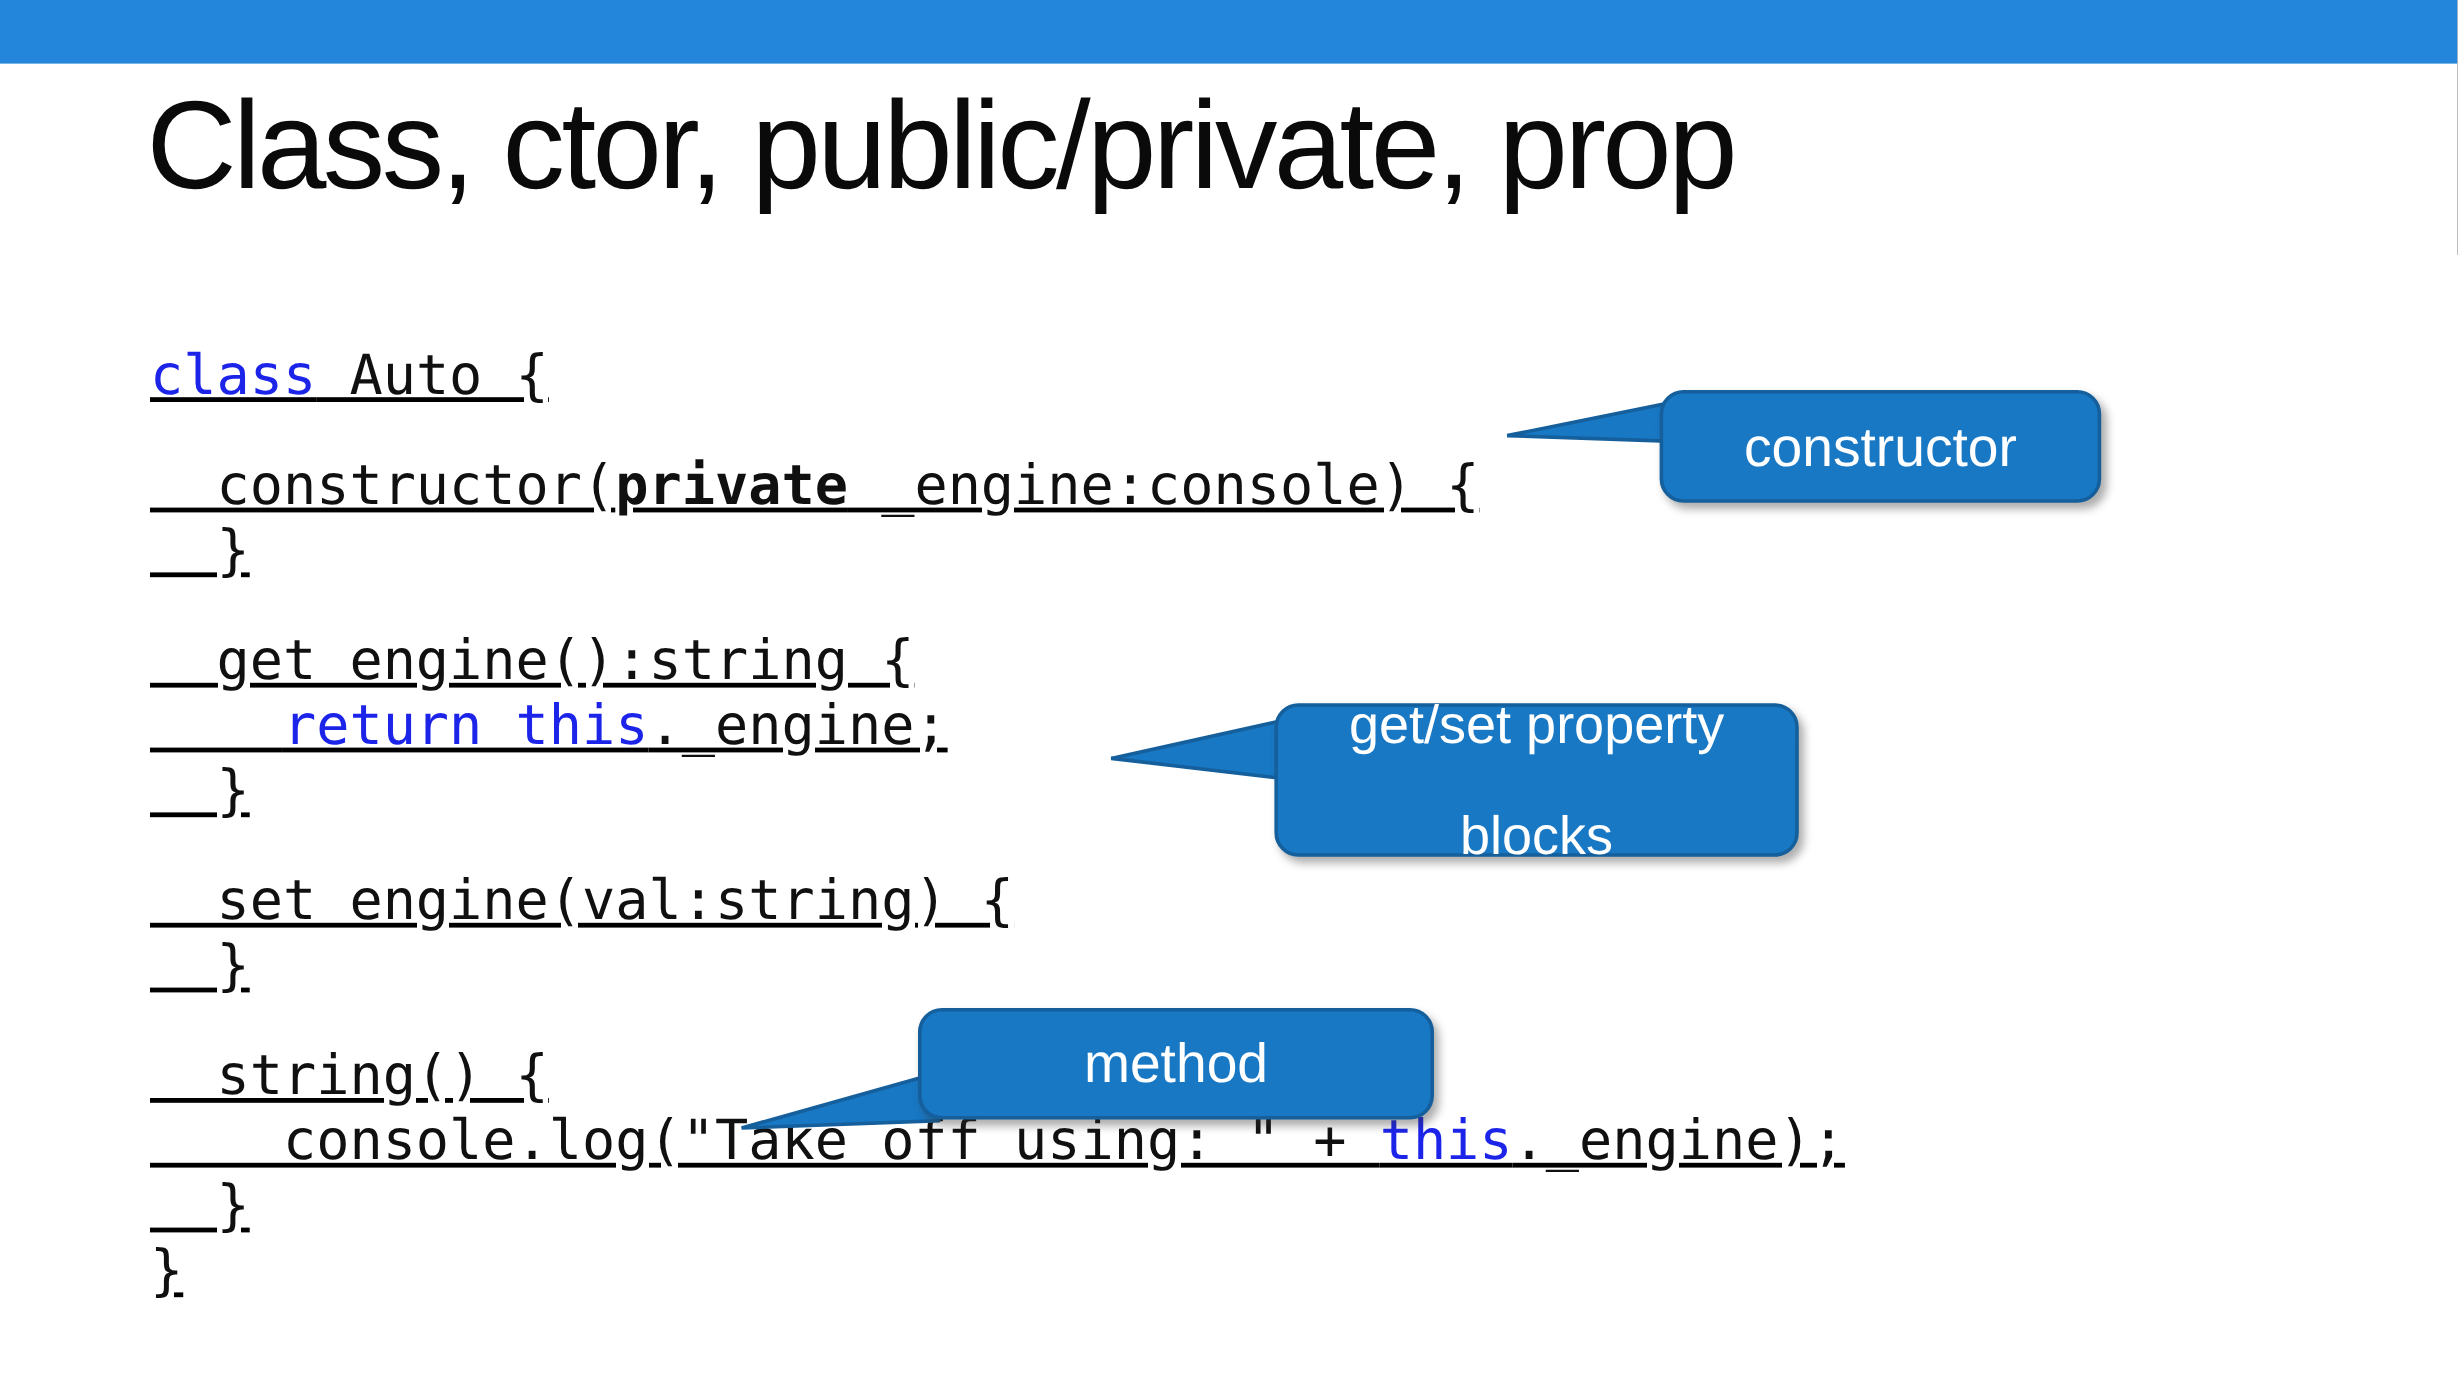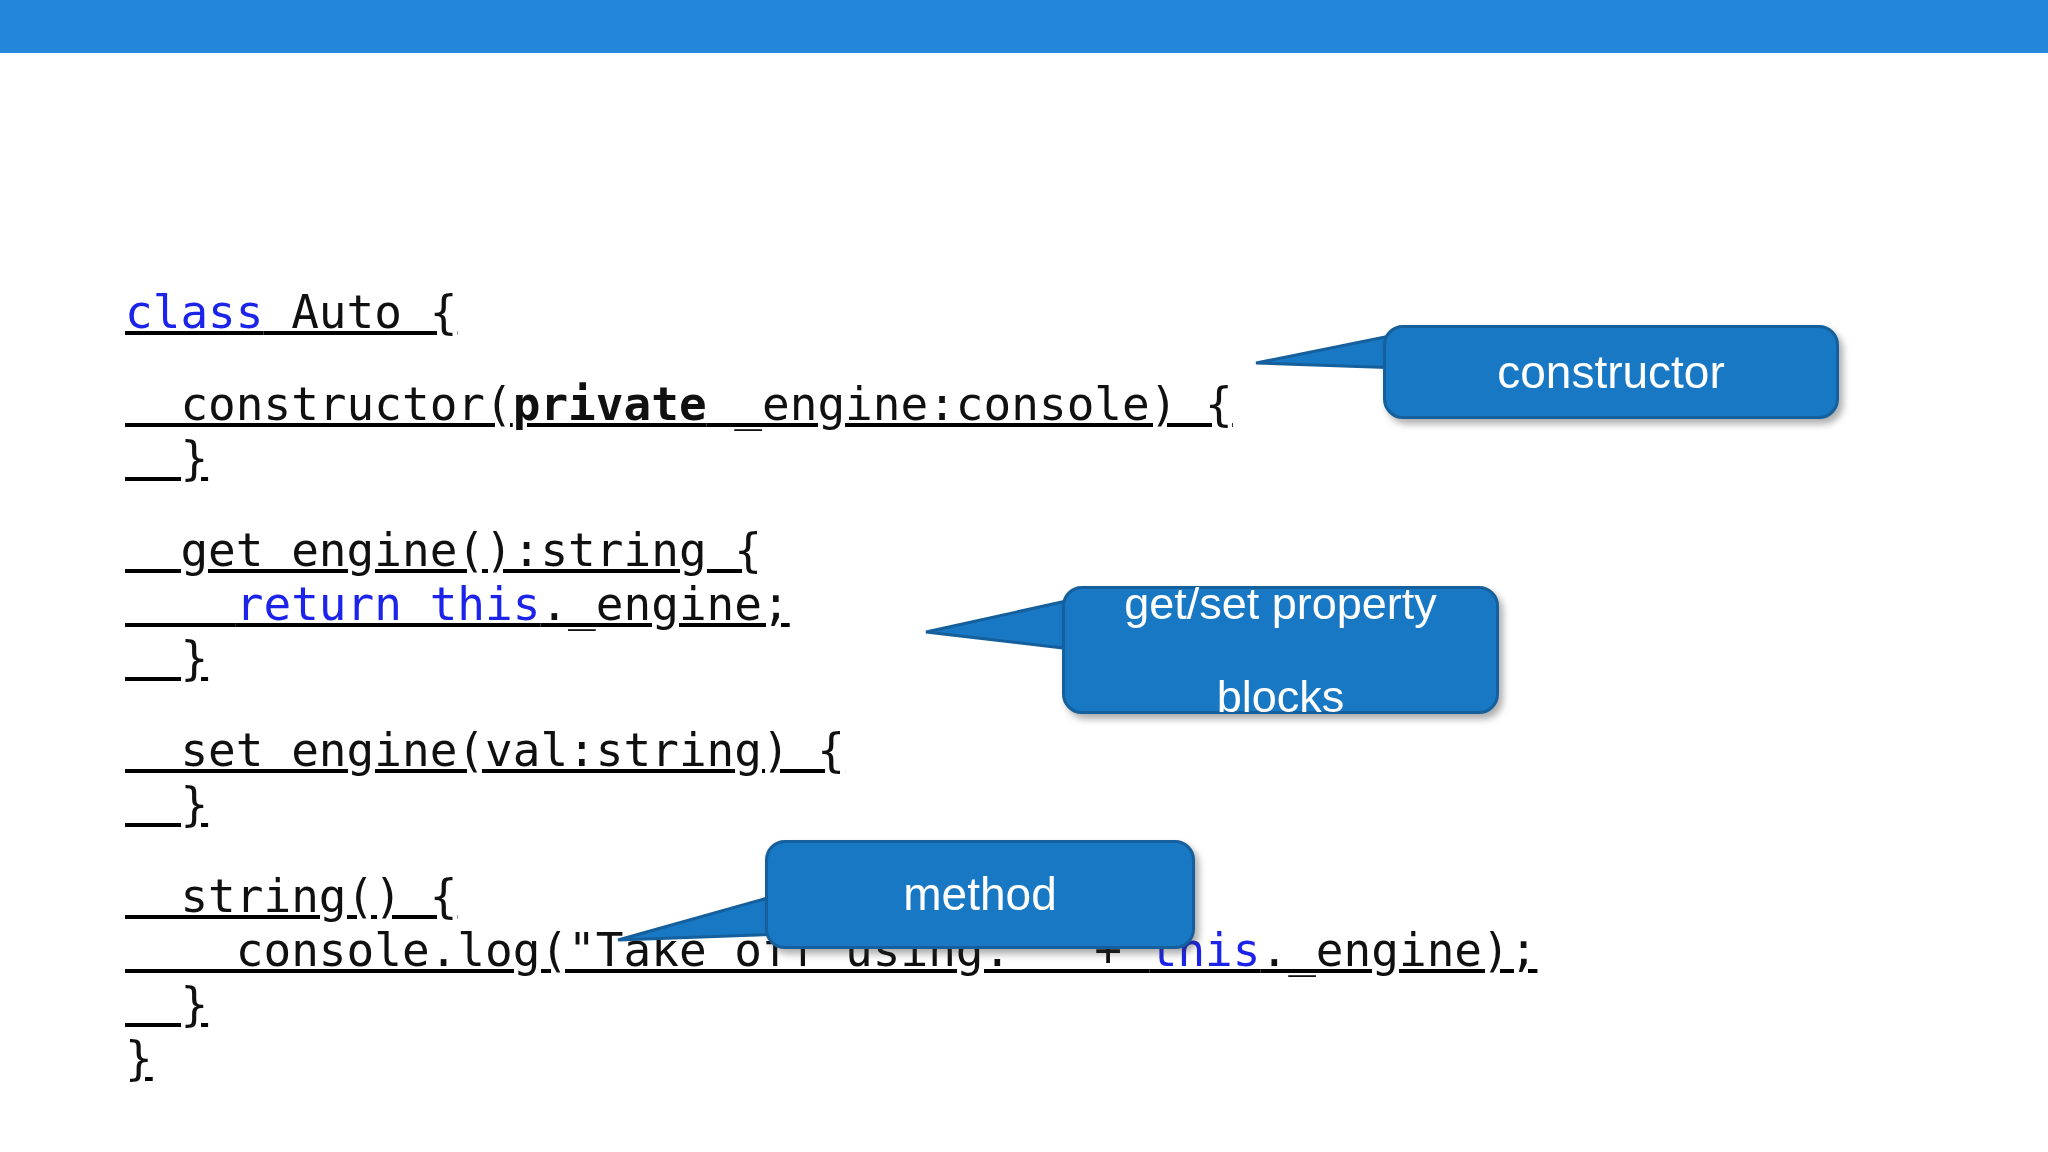--- a/index.html
+++ b/index.html
@@ -52,32 +52,33 @@
     box-shadow:4px 5px 7px rgba(50,50,50,0.40);
     display:flex;flex-direction:column;
     align-items:center;justify-content:center;
     color:var(--callout_text,#ffffff);
     box-sizing:border-box;
   }
   .callout .line{
     font-size:46px;line-height:53px;
     text-align:center;white-space:nowrap;
   }
-  .callout-constructor{left:1383px;top:325px;width:456px;height:94px;}
+  .callout-constructor{left:1383px;top:325px;width:368px;height:94px;}
   .callout-getset{left:1062px;top:586px;width:437px;height:128px;gap:40px;}
   .callout-getset .line{font-size:45px;}
-  .callout-method{left:765px;top:840px;width:430px;height:109px;}
+  .callout-method{left:765px;top:840px;width:430px;height:93px;}
 </style>
 </head>
 <body>
 
 <div class="slide">
 
   <div class="topbar"></div>
 
+  <div class="title">Class, ctor, public/private, prop</div>
 
   <div class="code">
       <div class="code-para">
         <div class="code-line"><span class="kw">class</span><span> Auto {</span></div>
       </div>
       <div class="code-para">
         <div class="code-line"><span>  constructor(</span><span class="b">private</span><span> _engine:console) {</span></div>
         <div class="code-line"><span>  }</span></div>
       </div>
       <div class="code-para">

